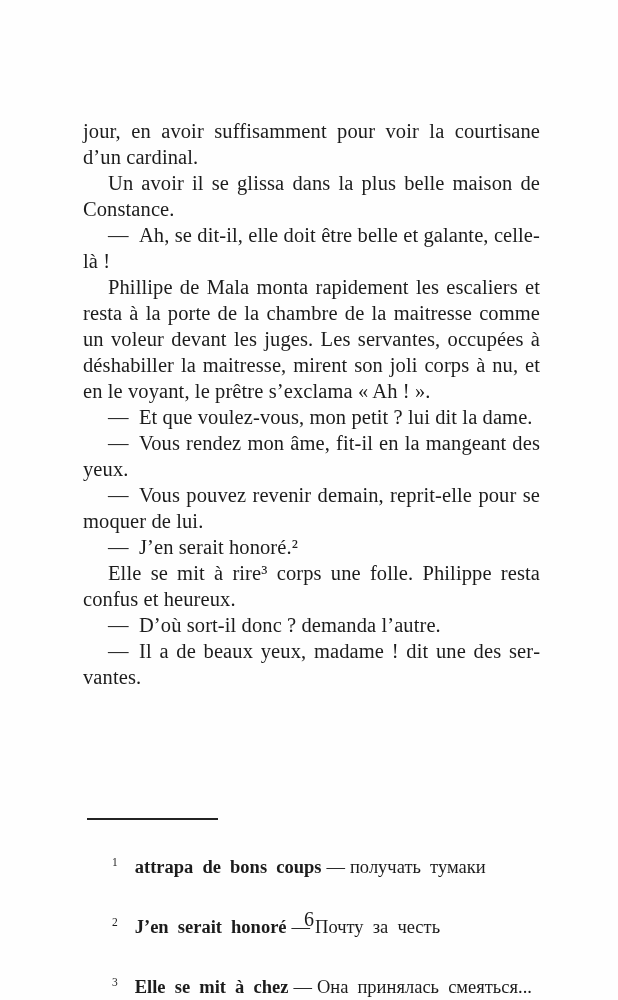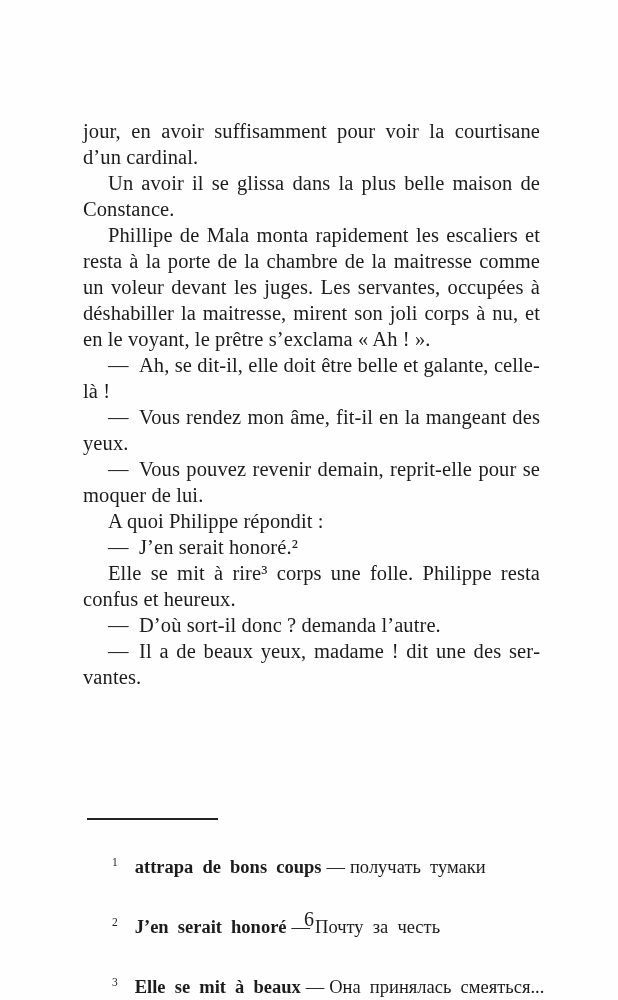--- a/index.html
+++ b/index.html
@@ -72,37 +72,37 @@
     text-align: center;
     font-size: 20px;
   }
 </style>
 </head>
 <body>
 
 <div class="text-block">
   <p class="continuation">jour, en avoir suffisamment pour voir la courtisane d’un cardinal.</p>
   <p>Un avoir il se glissa dans la plus belle maison de Constance.</p>
+  <p>— Ah, se dit-il, elle doit être belle et galante, celle-là !</p>
   <p>Phillipe de Mala monta rapidement les escaliers et resta à la porte de la chambre de la maitresse comme un voleur devant les juges. Les servantes, occupées à déshabiller la maitresse, mirent son joli corps à nu, et en le voyant, le prêtre s’exclama « Ah ! ».</p>
-  <p>— Ah, se dit-il, elle doit être belle et galante, celle-là !</p>
+  <p>— Et que voulez-vous, mon petit ? lui dit la dame.</p>
   <p>— Vous rendez mon âme, fit-il en la mangeant des yeux.</p>
   <p>— Vous pouvez revenir demain, reprit-elle pour se moquer de lui.</p>
-  <p>A quoi Philippe répondit :</p>
   <p>— J’en serait honoré.²</p>
   <p>Elle se mit à rire³ corps une folle. Philippe resta confus et heureux.</p>
   <p>— D’où sort-il donc ? demanda l’autre.</p>
   <p>— Il a de beaux yeux, madame ! dit une des ser­vantes.</p>
 </div>
 
 <div class="footnotes">
   <div class="fn-rule"></div>
   <div class="fn">
     <span class="fn-marker">1</span><span class="fn-fr">attrapa de bons coups</span><span class="fn-sep">—</span><span class="fn-ru">получать тумаки</span>
   </div>
   <div class="fn">
     <span class="fn-marker">2</span><span class="fn-fr">J’en serait honoré</span><span class="fn-sep">—</span><span class="fn-ru">Почту за честь</span>
   </div>
   <div class="fn">
-    <span class="fn-marker">3</span><span class="fn-fr">Elle se mit à beaux</span><span class="fn-sep">—</span><span class="fn-ru">Она принялась смеяться...</span>
+    <span class="fn-marker">3</span><span class="fn-fr">Elle se mit à chez</span><span class="fn-sep">—</span><span class="fn-ru">Она принялась смеяться...</span>
   </div>
 </div>
 
 <div class="page-number">6</div>
 
 </body></html>

